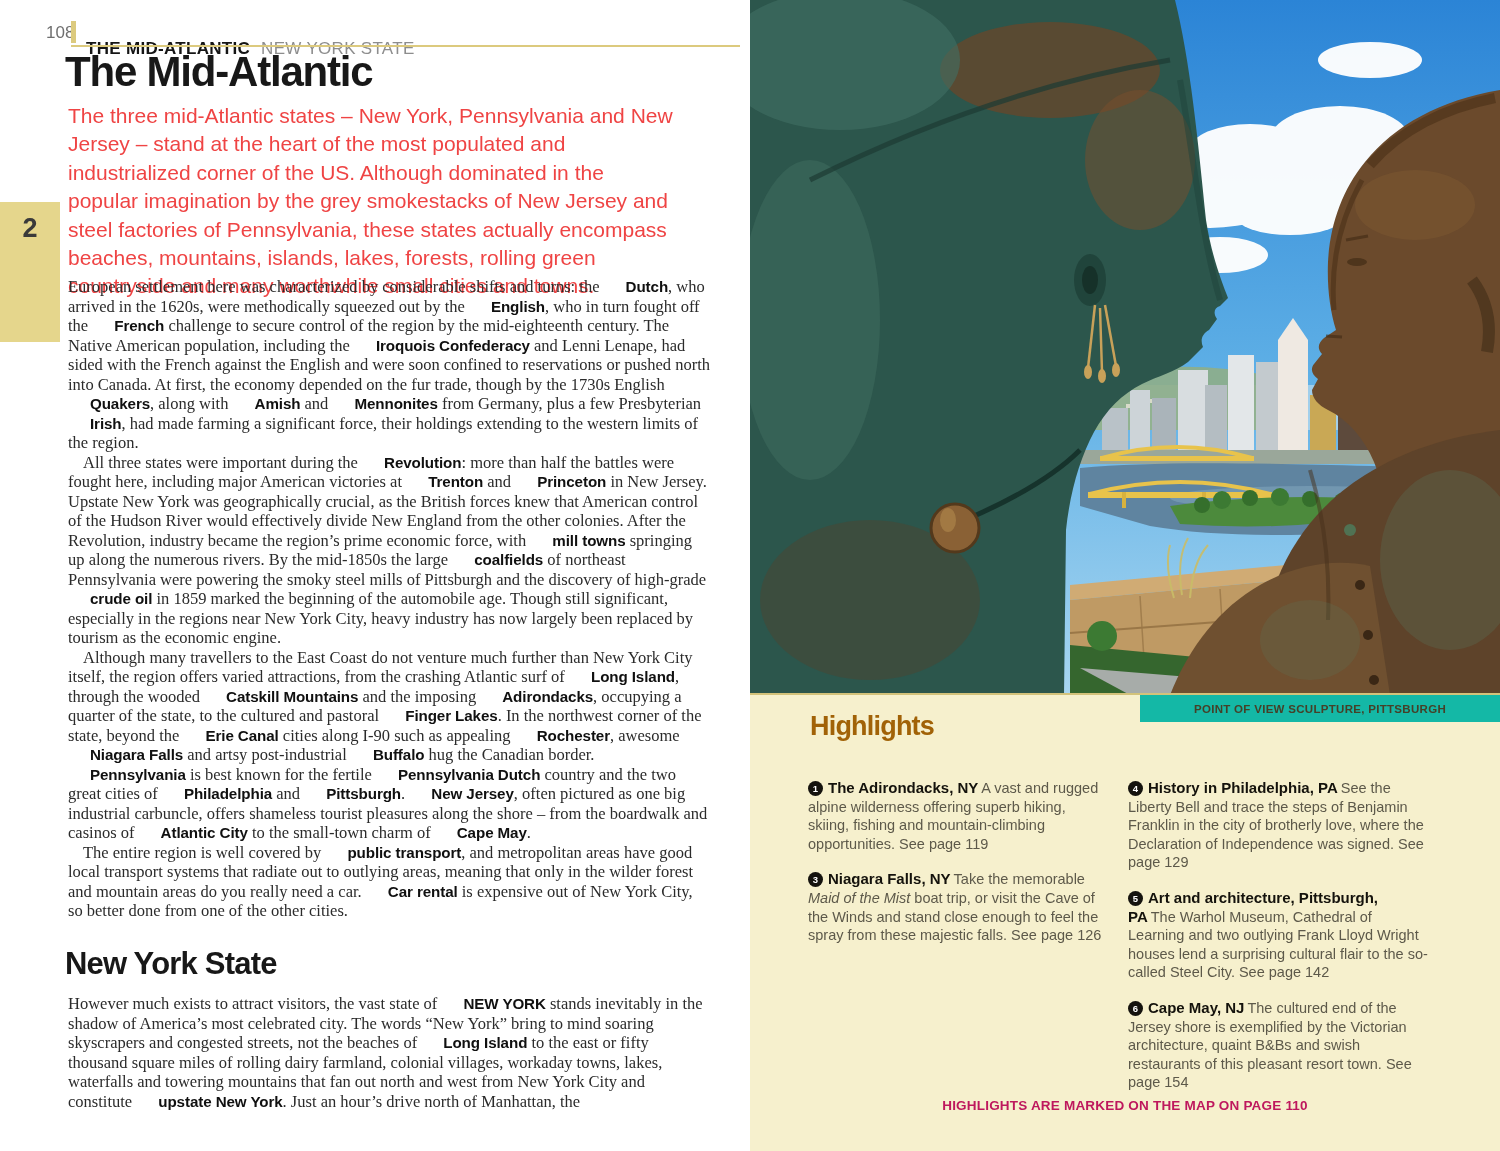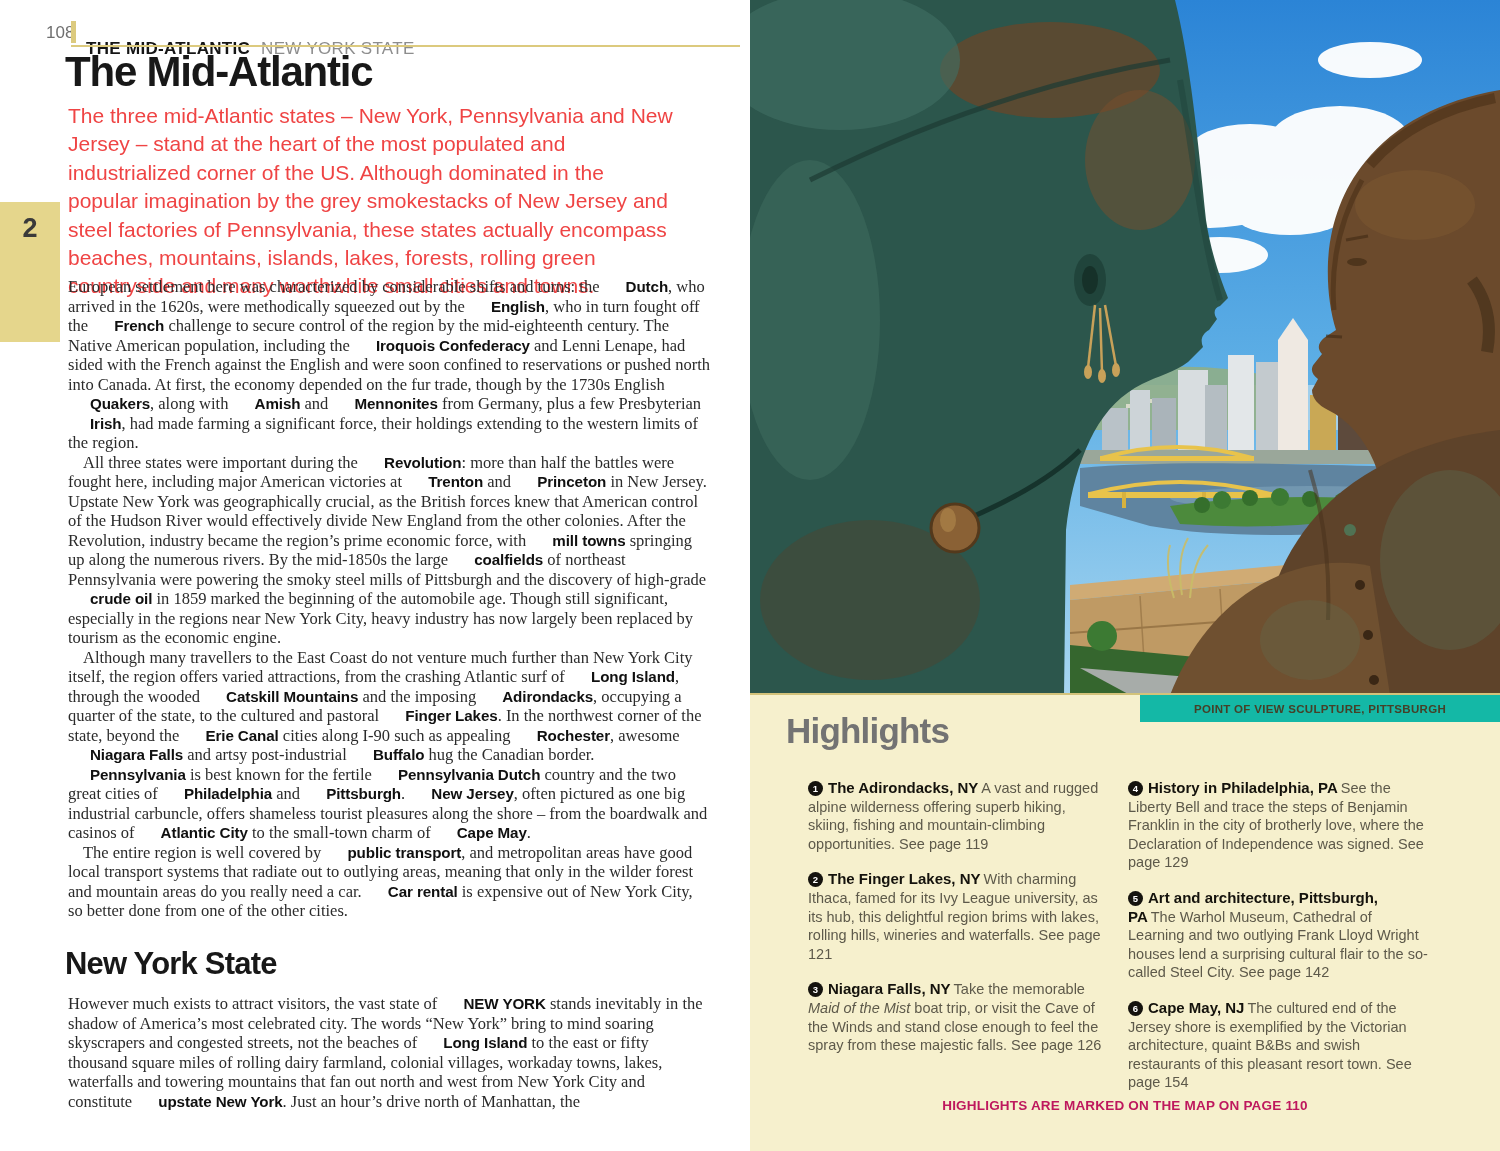--- a/index.html
+++ b/index.html
@@ -44,21 +44,21 @@
 
   .cream {
     position:absolute; left:750px; top:693px; width:750px; height:458px;
     background:#f6f0cd; border-top:2px solid #d3c27a; box-sizing:border-box;
   }
   .caption {
     position:absolute; left:1140px; top:695px; width:360px; height:27px;
     background:#14b8a6; color:#454028; font-size:11.5px; font-weight:700; letter-spacing:.3px;
     display:flex; align-items:center; justify-content:center; white-space:nowrap;
   }
-  .hl-heading { position:absolute; left:786px; top:711px; font-size:35px; font-weight:800; letter-spacing:-.8px; color:#737373; }
+  .hl-heading { position:absolute; left:810px; top:711px; font-size:27px; font-weight:800; letter-spacing:-.8px; color:#a16207; }
 
   .hl-col { position:absolute; top:779px; width:300px; }
   .hl-col.c1 { left:808px; }
   .hl-col.c2 { left:1128px; }
   .hl-item { margin:0 0 17px 0; font-size:14.5px; line-height:18.6px; color:#5d594a; }
   .hl-num {
     display:inline-block; width:15px; height:15px; border-radius:50%;
     background:#15130e; color:#fff; font-size:9.5px; font-weight:700; line-height:15px;
     text-align:center; margin-right:5px; vertical-align:1px;
   }
@@ -252,23 +252,20 @@
 
   <div class="cream"></div>
   <div class="caption">POINT OF VIEW SCULPTURE, PITTSBURGH</div>
   <div class="hl-heading">Highlights</div>
 
   <div class="hl-col c1">
     <p class="hl-item">
       <span class="hl-num">1</span><b>The Adirondacks, NY</b><span>A vast and rugged alpine wilderness offering superb hiking, skiing, fishing and mountain-climbing opportunities. See page 119</span>
     </p>
     <p class="hl-item">
-      <span class="hl-num">2</span><b>The Finger Lakes, NY</b><span>With charming Ithaca, famed for its Ivy League university, as its hub, this delightful region brims with lakes, rolling hills, wineries and waterfalls. See page 121</span>
-    </p>
-    <p class="hl-item">
       <span class="hl-num">3</span><b>Niagara Falls, NY</b><span>Take the memorable <i>Maid of the Mist</i> boat trip, or visit the Cave of the Winds and stand close enough to feel the spray from these majestic falls. See page 126</span>
     </p>
   </div>
 
   <div class="hl-col c2">
     <p class="hl-item">
       <span class="hl-num">4</span><b>History in Philadelphia, PA</b><span>See the Liberty Bell and trace the steps of Benjamin Franklin in the city of brotherly love, where the Declaration of Independence was signed. See page 129</span>
     </p>
     <p class="hl-item">
       <span class="hl-num">5</span><b>Art and architecture, Pittsburgh, PA</b><span>The Warhol Museum, Cathedral of Learning and two outlying Frank Lloyd Wright houses lend a surprising cultural flair to the so-called Steel City. See page 142</span>

